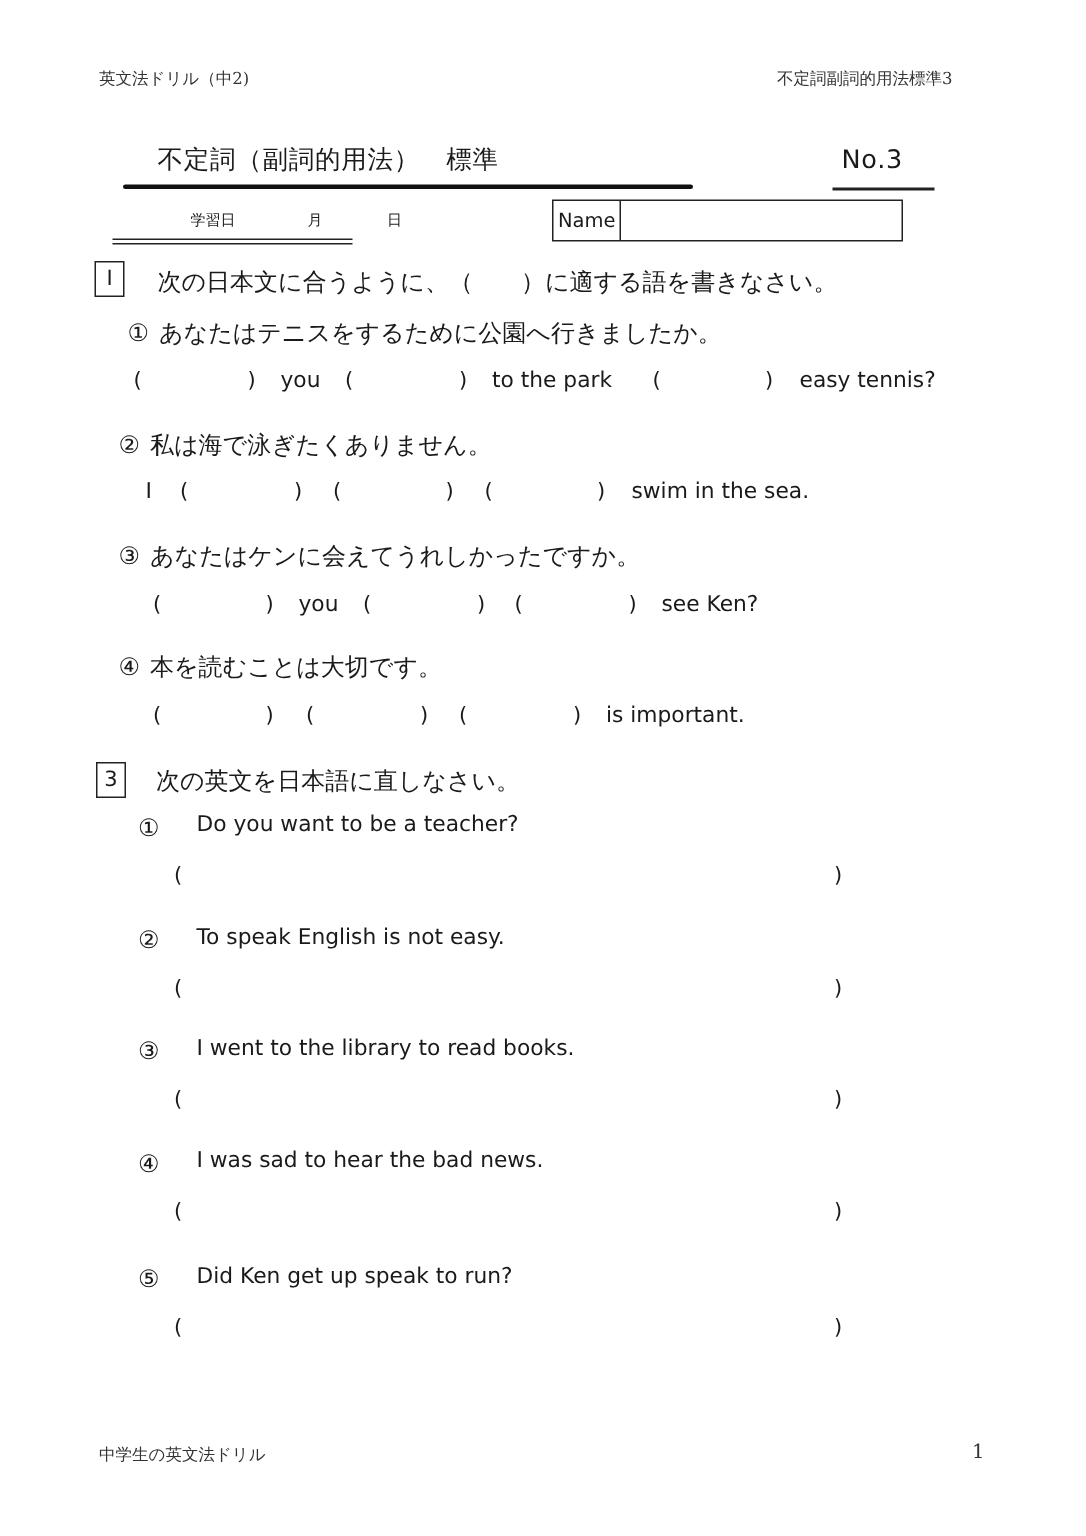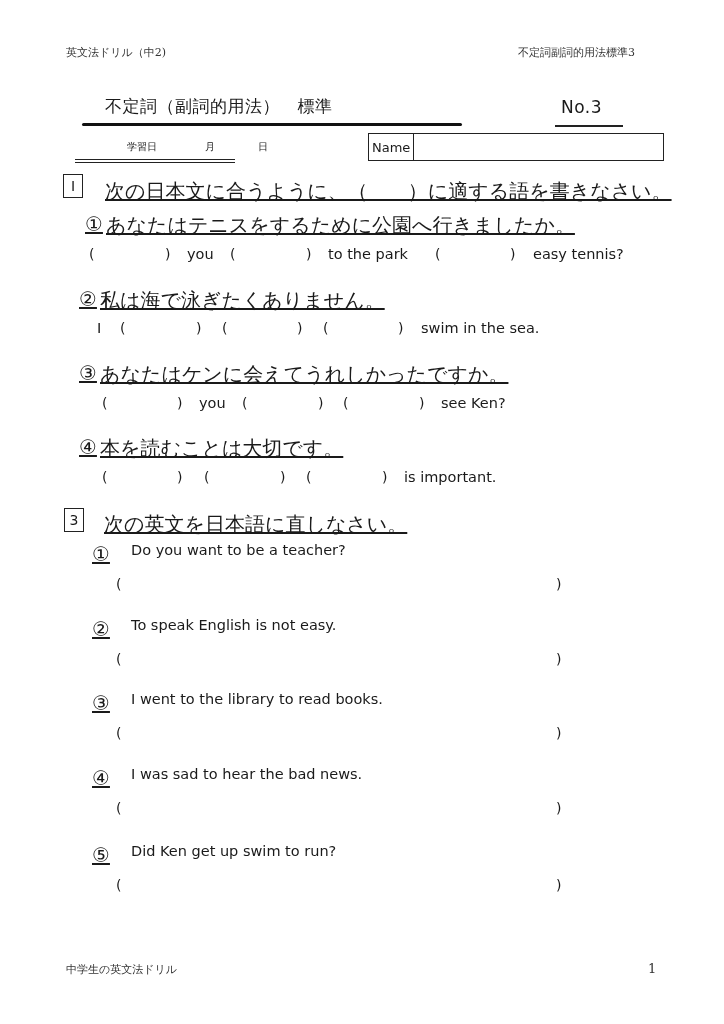--- a/index.html
+++ b/index.html
@@ -26,21 +26,21 @@
   .name-label {
     border-right: 1.5px solid #222; padding: 0 3px; font-size: 13px;
     display: flex; align-items: center;
   }
   .name-field { flex: 1; border: none; outline: none; background: transparent; }
   .sec-box {
     position: absolute; border: 1.5px solid #222; box-sizing: border-box;
     width: 20px; height: 24px; font-size: 14px;
     display: flex; align-items: center; justify-content: center;
   }
-  .q { font-size: 20px; text-decoration: underline; }
+  .q { font-size: 16px; }
   .line { font-size: 14.5px; text-align: center; }
   .paren { position: absolute; font-size: 14px; }
   .ans { position: absolute; font-size: 14.5px; }
 </style>
 </head>
 <body>
 
 <div class="abs serif hdr" style="left:66px; top:45px;">英文法ドリル（中2)</div>
 <div class="abs serif hdr" style="left:518px; top:45px;">不定詞副詞的用法標準3</div>
 
@@ -48,21 +48,21 @@
 <div class="title-underline" style="left:82px; top:123px; width:380px;"></div>
 <div class="abs title" style="left:561px; top:97px;">No.3</div>
 <div class="no-underline" style="left:555px; top:125px; width:68px;"></div>
 
 <div class="abs small" style="left:81px; top:140px;">学習日</div>
 <div class="abs small" style="left:159px; top:140px;">月</div>
 <div class="abs small" style="left:212px; top:140px;">日</div>
 <div class="date-underline" style="left:75px; top:159px; width:160px;"></div>
 <div class="date-underline" style="left:75px; top:162px; width:160px;"></div>
 
-<div class="name-box" style="left:368px; top:133px; width:296px; height:28px;">
+<div class="name-box" style="left:368px; top:133px; width:234px; height:28px;">
   <span class="name-label">Name</span>
   <input class="name-field" type="text" value="" style="">
 </div>
 
 <div class="sec-box" style="left:63px; top:174px;">
   <span>I</span>
 </div>
 <div class="abs q" style="left:105px; top:178px;">次の日本文に合うように、（　　）に適する語を書きなさい。</div>
 
 <div class="abs q" style="left:85px; top:212px;">①</div>
@@ -128,18 +128,18 @@
 <div class="abs line" style="left:131px; top:691px;">I went to the library to read books.</div>
 <span class="paren" style="left:116px; top:725px;">(</span>
 <span class="paren" style="left:556px; top:725px;">)</span>
 
 <div class="abs q" style="left:92px; top:766px;">④</div>
 <div class="abs line" style="left:131px; top:766px;">I was sad to hear the bad news.</div>
 <span class="paren" style="left:116px; top:800px;">(</span>
 <span class="paren" style="left:556px; top:800px;">)</span>
 
 <div class="abs q" style="left:92px; top:843px;">⑤</div>
-<div class="abs line" style="left:131px; top:843px;">Did Ken get up swim to run?</div>
+<div class="abs line" style="left:131px; top:843px;">Did Ken get up speak to run?</div>
 <span class="paren" style="left:116px; top:877px;">(</span>
 <span class="paren" style="left:556px; top:877px;">)</span>
 
 <div class="abs serif hdr" style="left:66px; top:962px;">中学生の英文法ドリル</div>
 <div class="abs serif" style="left:648px; top:961px; font-size:13px;">1</div>
 
 </body></html>

